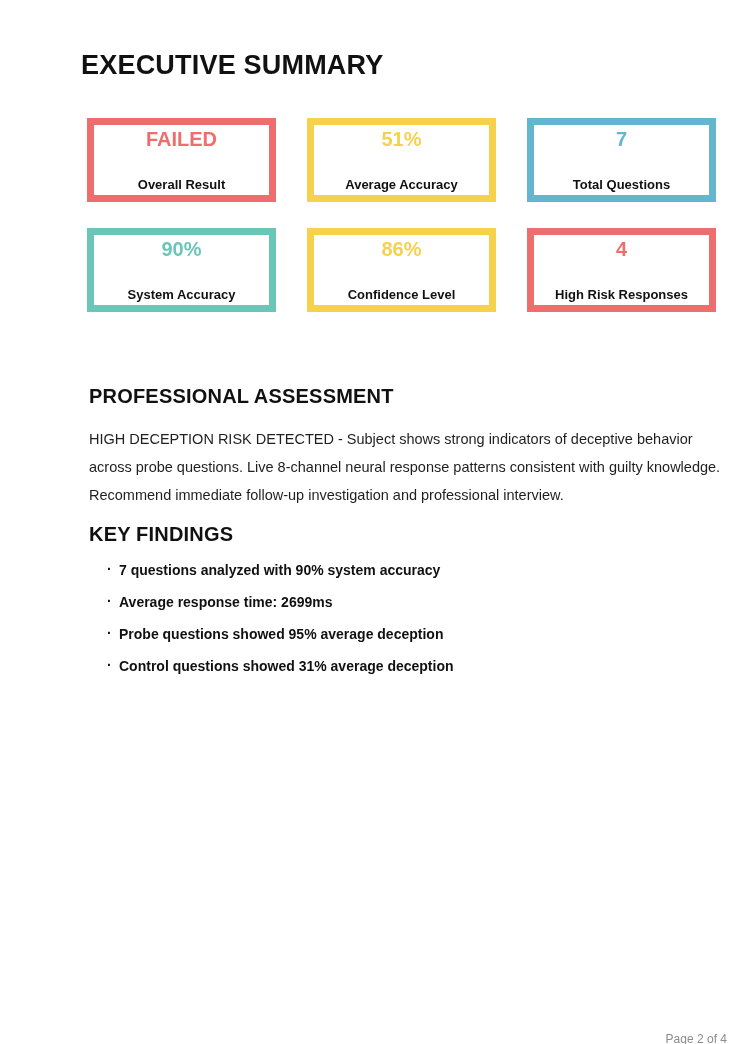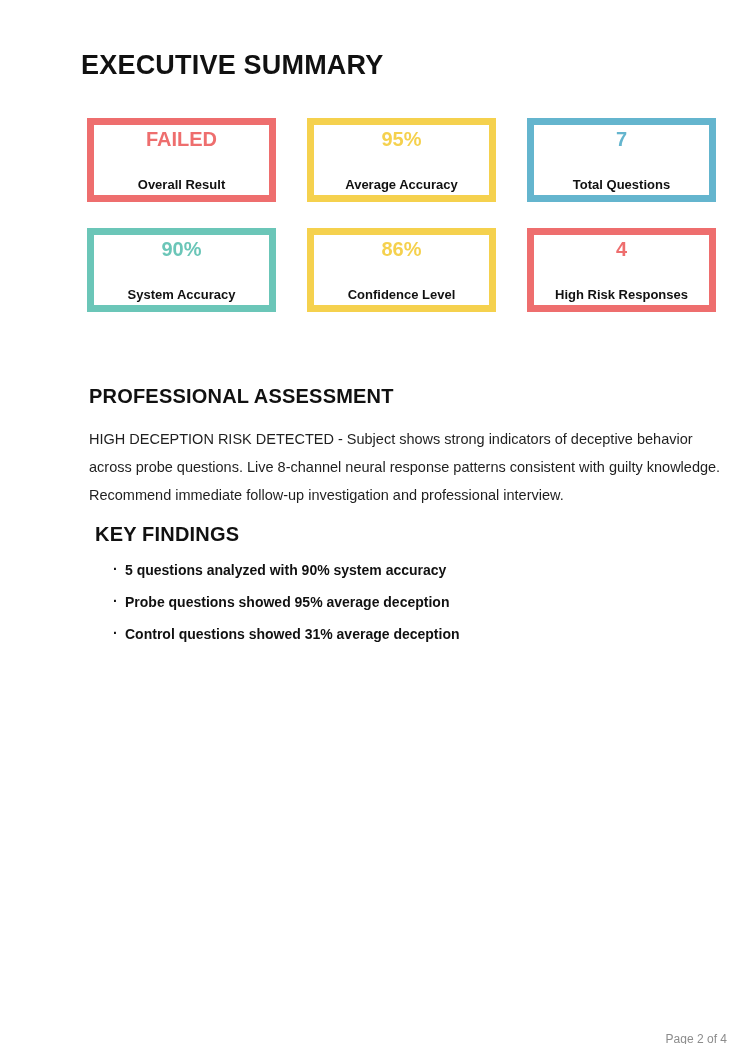--- a/index.html
+++ b/index.html
@@ -81,21 +81,21 @@
     width: 648px;
   }
   .assessment-body {
     margin-top: 17px;
     font-size: 14.5px;
     line-height: 28px;
     color: #1f1f1f;
   }
   .findings-section {
     position: absolute;
-    left: 55px;
+    left: 49px;
     top: 483px;
     width: 648px;
   }
   .findings-list {
     margin-top: 17px;
     list-style: none;
   }
   .finding-item {
     position: relative;
     padding-left: 22px;
@@ -129,21 +129,21 @@
   <h1 class="doc-title">EXECUTIVE SUMMARY</h1>
 
   <div class="stat-grid">
 
     <div class="stat-card" data-color="red">
       <div class="stat-value">FAILED</div>
       <div class="stat-label">Overall Result</div>
     </div>
 
     <div class="stat-card" data-color="yellow">
-      <div class="stat-value">95%</div>
+      <div class="stat-value">51%</div>
       <div class="stat-label">Average Accuracy</div>
     </div>
 
     <div class="stat-card" data-color="blue">
       <div class="stat-value">7</div>
       <div class="stat-label">Total Questions</div>
     </div>
 
     <div class="stat-card" data-color="teal">
       <div class="stat-value">90%</div>
@@ -163,21 +163,22 @@
   </div>
 
   <div class="assessment-section">
     <h2 class="section-heading">PROFESSIONAL ASSESSMENT</h2>
     <p class="assessment-body">HIGH DECEPTION RISK DETECTED - Subject shows strong indicators of deceptive behavior across probe questions. Live 8-channel neural response patterns consistent with guilty knowledge. Recommend immediate follow-up investigation and professional interview.</p>
   </div>
 
   <div class="findings-section">
     <h2 class="section-heading">KEY FINDINGS</h2>
     <ul class="findings-list">
-      <li class="finding-item">5 questions analyzed with 90% system accuracy</li>
+      <li class="finding-item">7 questions analyzed with 90% system accuracy</li>
+      <li class="finding-item">Average response time: 2699ms</li>
       <li class="finding-item">Probe questions showed 95% average deception</li>
       <li class="finding-item">Control questions showed 31% average deception</li>
     </ul>
   </div>
 
   <div class="page-footer">Page 2 of 4</div>
 
 </div>
 
 </body></html>

